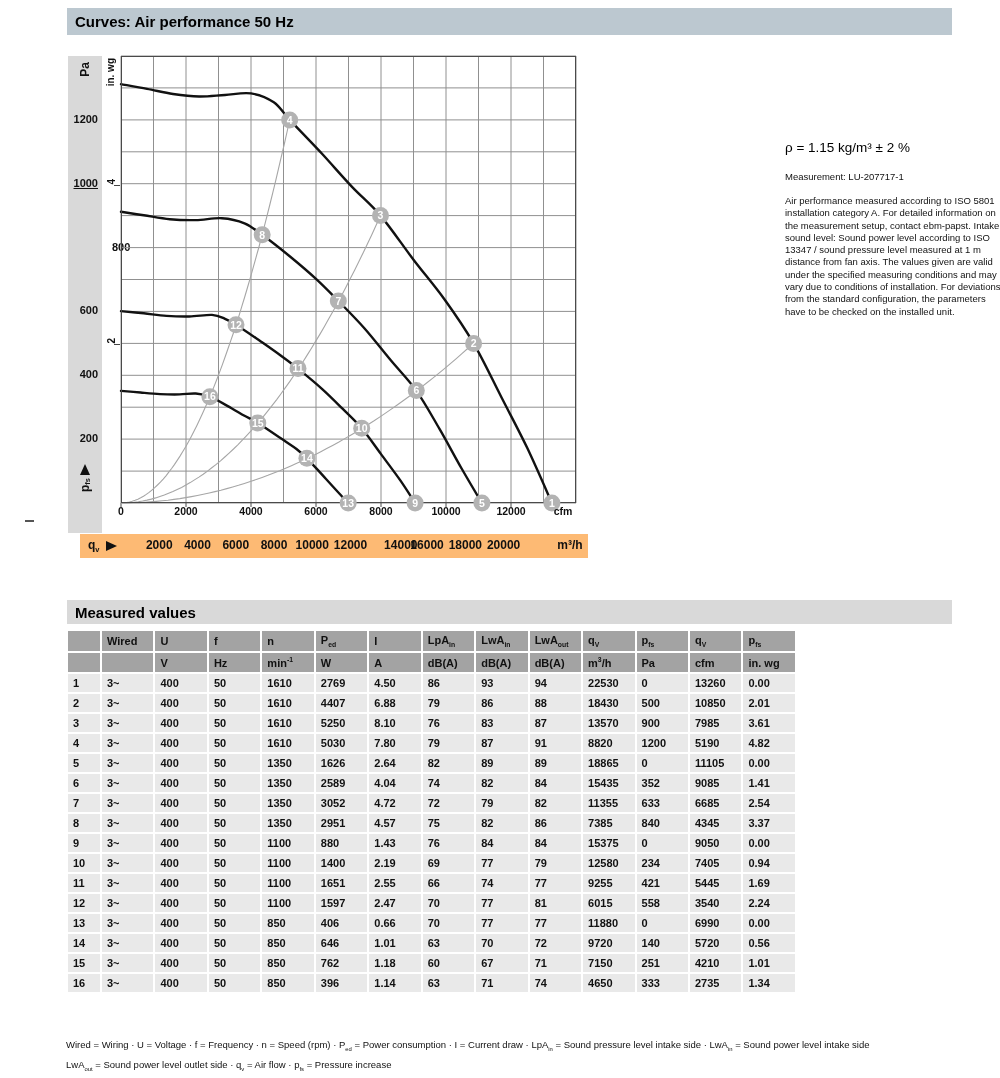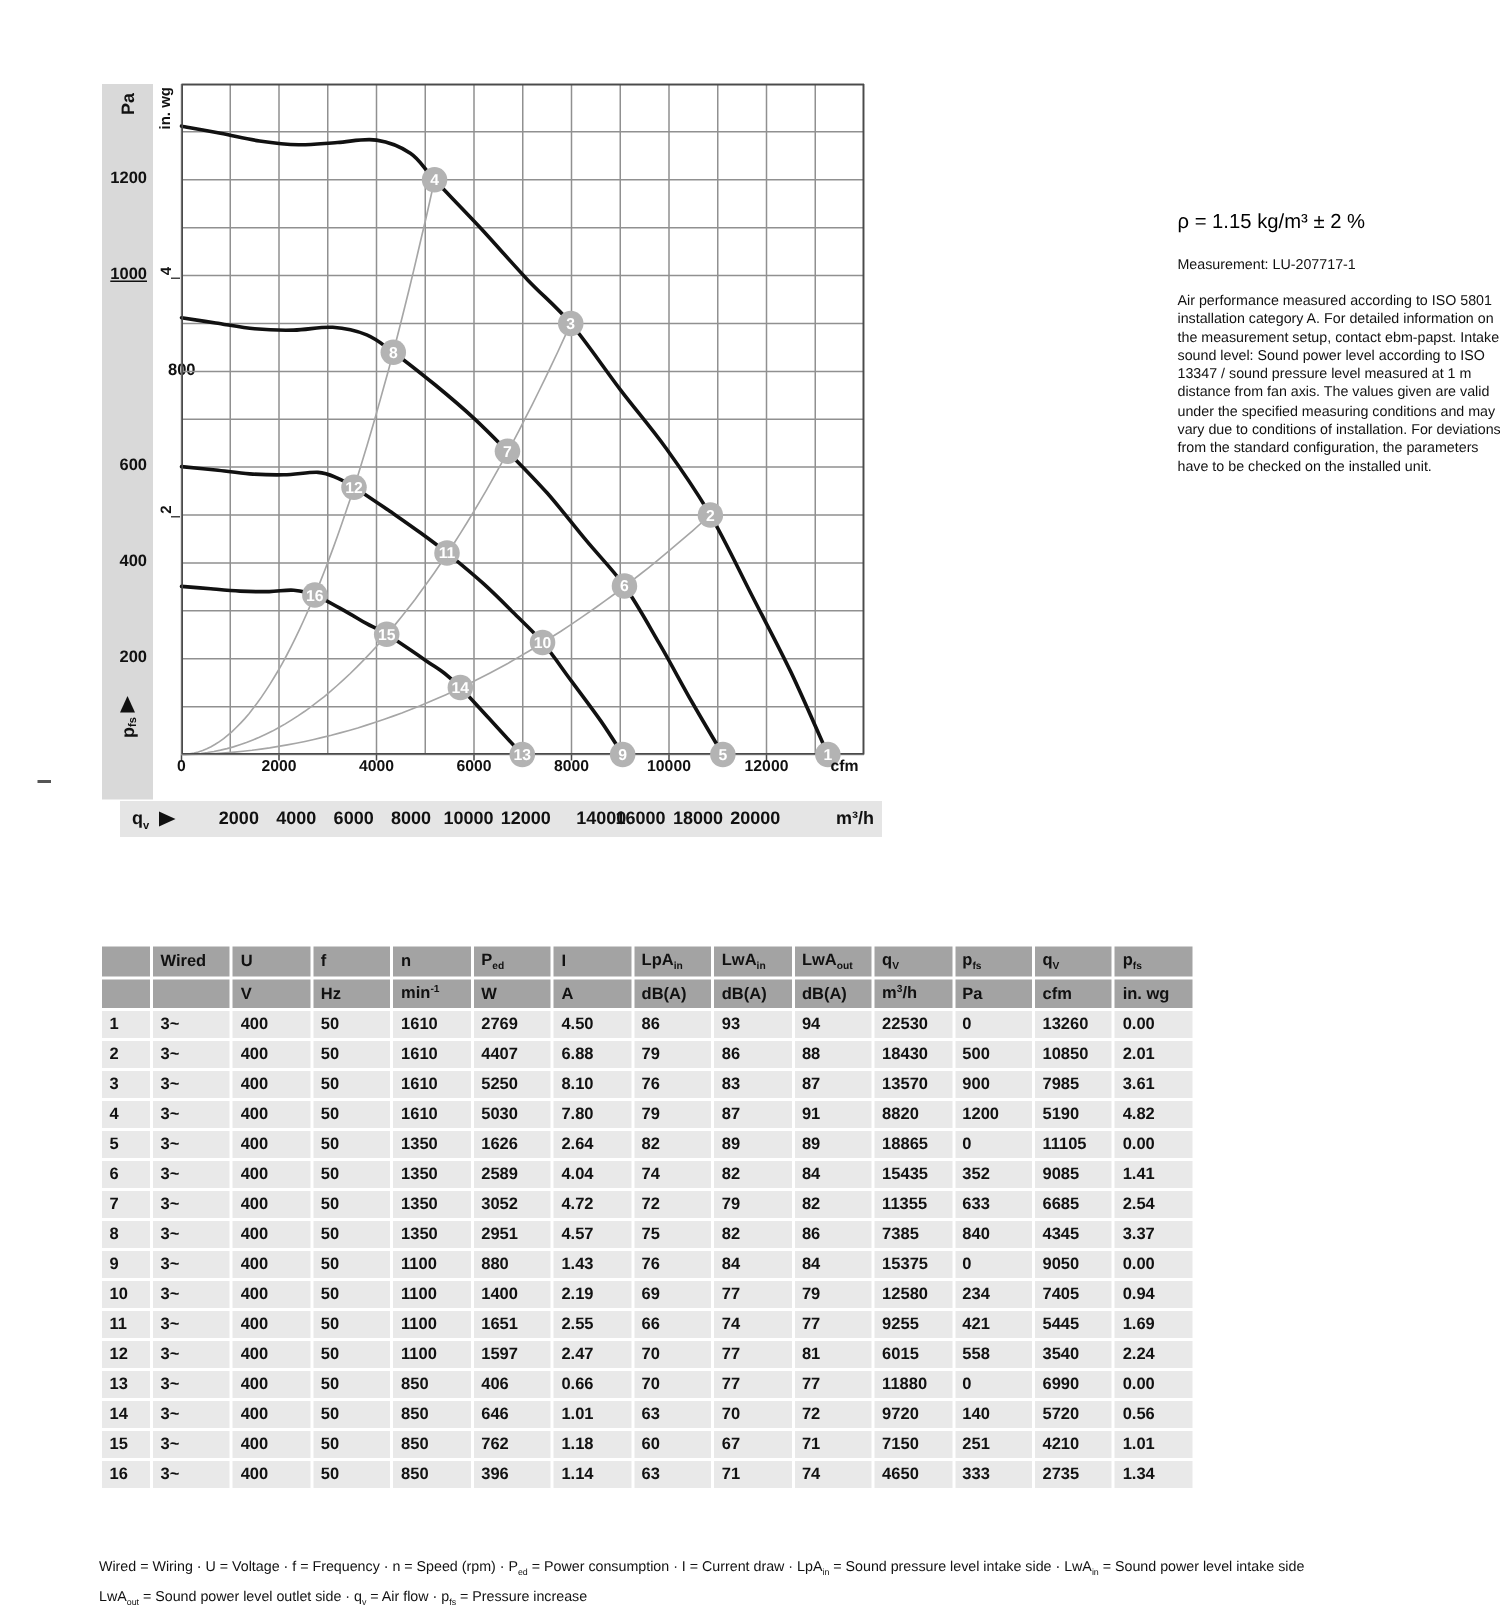--- a/index.html
+++ b/index.html
@@ -8,21 +8,21 @@
   .page { position:relative; width:1000px; height:1078px; background:#fff; overflow:hidden; }
 
   .section-bar { position:absolute; left:67px; width:885px; font-weight:bold; font-size:15px;
                  padding-left:8px; display:flex; align-items:center; color:#000; }
   .title-bar { top:8px; height:27px; background:#bcc8d0; }
   .measured-bar { top:600px; height:24px; background:#d9d9d9; }
 
   
   .chart-wrap { position:absolute; left:68px; top:56px; width:530px; height:505px; }
   .y-bar  { position:absolute; left:0; top:0; width:34px; height:477px; background:#d9d9d9; }
-  .x-bar  { position:absolute; left:12px; top:478px; width:508px; height:24px; background:#e5e5e5; }
+  .x-bar  { position:absolute; left:12px; top:478px; width:508px; height:24px; background:#fdba74; }
   .plot   { position:absolute; left:53px; top:0; width:455px; height:447px; }
   .plot svg { overflow:visible; display:block; }
   .cfm-row { position:absolute; left:53px; top:449px; width:470px; height:16px; }
   .cfm-row span { position:absolute; transform:translateX(-50%); font-size:10.5px; font-weight:bold; white-space:nowrap; }
   .x-bar span.m3h-tick { position:absolute; top:4px; transform:translateX(-50%); font-size:12px; font-weight:bold; }
   .x-bar .m3h-unit { position:absolute; top:4px; left:490px; transform:translateX(-50%); font-size:12px; font-weight:bold; }
   .pa-tick { position:absolute; left:0; width:30px; text-align:right; font-size:11px; font-weight:bold; }
   .vtext { writing-mode:vertical-rl; transform:rotate(180deg); display:inline-block; }
   .pa-unit { position:absolute; left:10px; top:6px; font-size:12px; font-weight:bold; }
   .inwg-unit { position:absolute; left:37px; top:2px; font-size:10px; font-weight:bold; }
@@ -51,20 +51,23 @@
   .mv-table td { background:#e9e9e9; }
 
   .footnote { position:absolute; left:66px; top:1037px; width:905px; font-size:9.5px; line-height:16px; color:#111; }
   .margin-dash { position:absolute; left:25px; top:520px; width:9px; height:2px; background:#555; }
 </style>
 </head>
 <body>
 
 <div class="page">
 
+  <div class="section-bar title-bar">
+    <span>Curves: Air performance 50 Hz</span>
+  </div>
 
   <div class="chart-wrap">
     <div class="y-bar">
       <span class="pa-unit"><span class="vtext">Pa</span></span>
       <div id="pa-ticks">
           <div class="pa-tick" style="top: 56.8571px;">1200</div>
           <div class="pa-tick" style="top: 120.714px; text-decoration: underline;">1000</div>
           <div class="pa-tick" style="top: 184.571px; padding-left: 44px;">800</div>
           <div class="pa-tick" style="top: 248.429px; text-align: right;">600</div>
           <div class="pa-tick" style="top: 312.286px;">400</div>
@@ -194,20 +197,23 @@
       <span class="m3h-unit">m³/h</span>
     </div>
   </div>
 
   <div class="side-notes">
     <div class="density">ρ = 1.15 kg/m³ ± 2 %</div>
     <div class="measurement">Measurement: LU-207717-1</div>
     <div class="note-paragraph">Air performance measured according to ISO 5801 installation category A. For detailed information on the measurement setup, contact ebm-papst. Intake sound level: Sound power level according to ISO 13347 / sound pressure level measured at 1 m distance from fan axis. The values given are valid under the specified measuring conditions and may vary due to conditions of installation. For deviations from the standard configuration, the parameters have to be checked on the installed unit.</div>
   </div>
 
+  <div class="section-bar measured-bar">
+    <span>Measured values</span>
+  </div>
 
   <table class="mv-table">
     <colgroup>
         <col class="c0">
       </colgroup>
     <thead>
       <tr id="hdr-row">
           <th></th>
           <th>Wired</th>
           <th>U</th>

